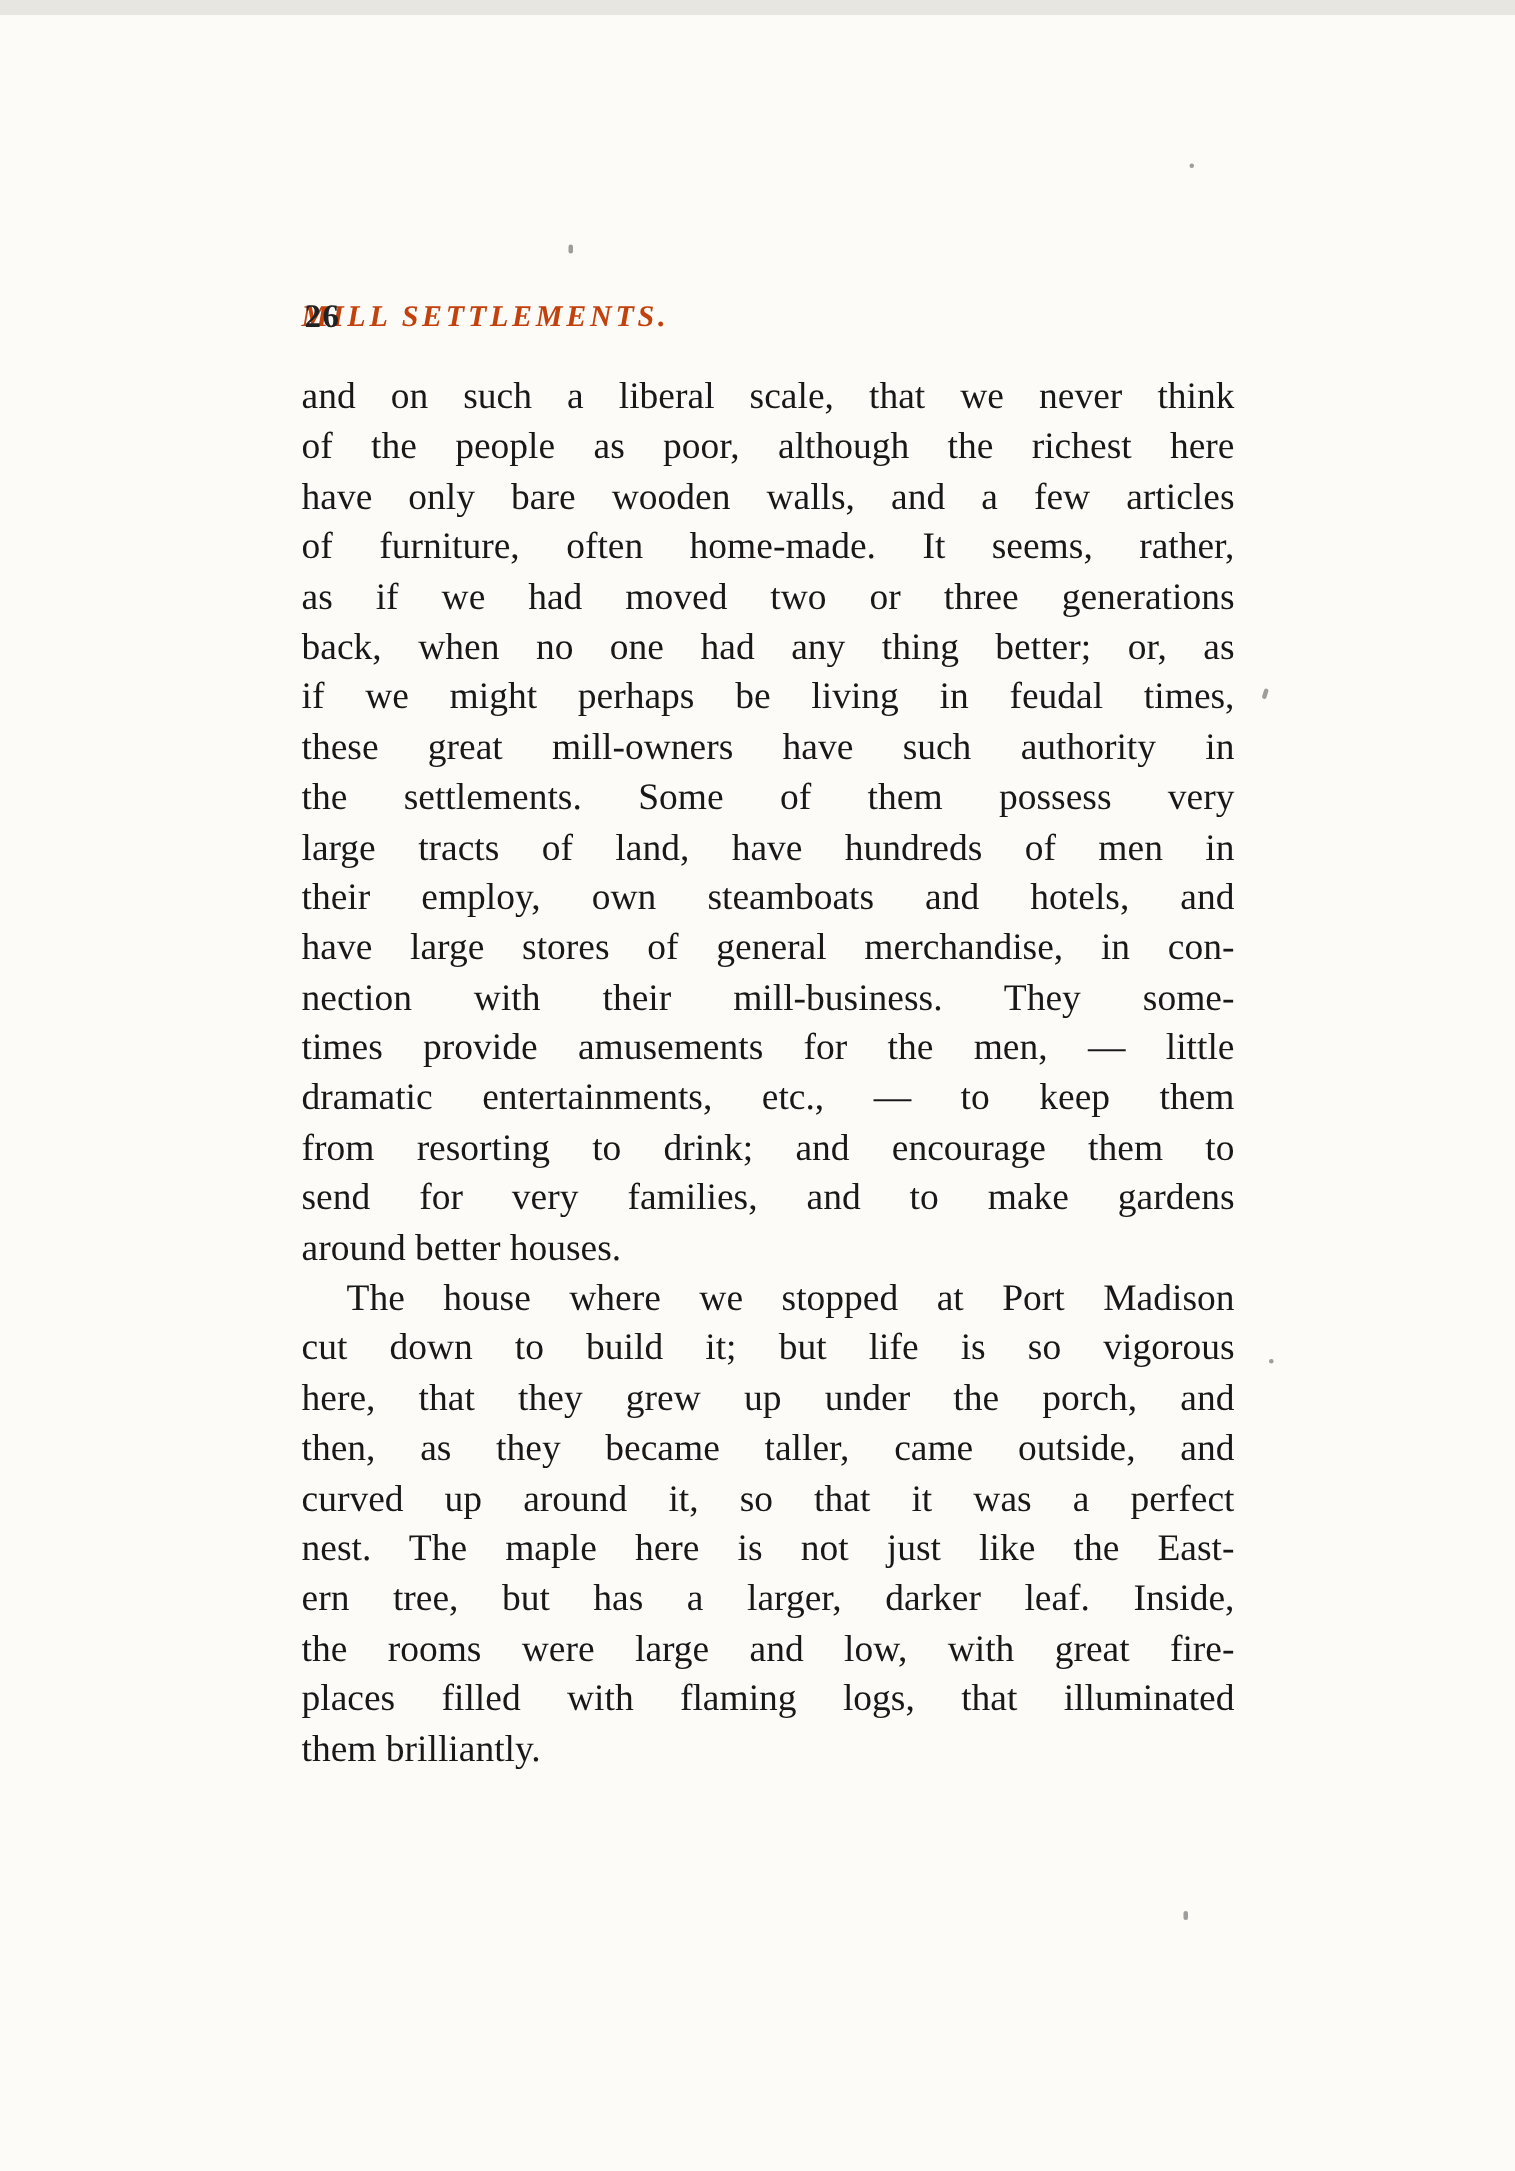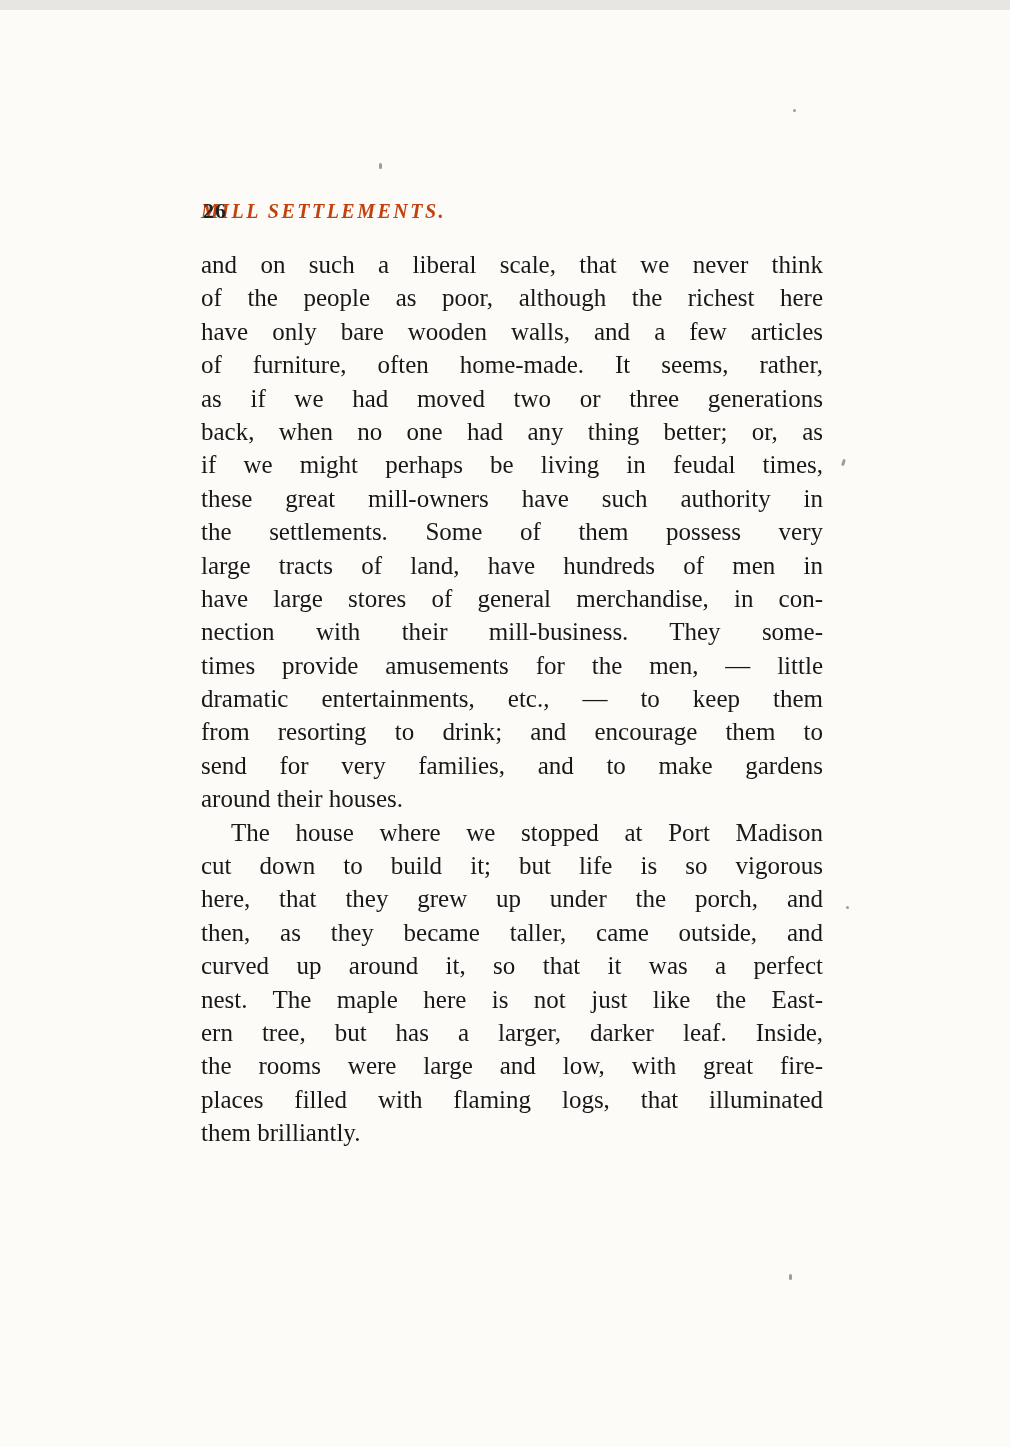--- a/index.html
+++ b/index.html
@@ -102,27 +102,28 @@
           <div class="line">and on such a liberal scale, that we never think</div>
           <div class="line">of the people as poor, although the richest here</div>
           <div class="line">have only bare wooden walls, and a few articles</div>
           <div class="line">of furniture, often home-made.  It seems, rather,</div>
           <div class="line">as if we had moved two or three generations</div>
           <div class="line">back, when no one had any thing better; or, as</div>
           <div class="line">if we might perhaps be living in feudal times,</div>
           <div class="line">these great mill-owners have such authority in</div>
           <div class="line">the settlements.  Some of them possess very</div>
           <div class="line">large tracts of land, have hundreds of men in</div>
+          <div class="line">their employ, own steamboats and hotels, and</div>
           <div class="line">have large stores of general merchandise, in con-</div>
           <div class="line">nection with their mill-business.  They some-</div>
           <div class="line">times provide amusements for the men, — little</div>
           <div class="line">dramatic entertainments, etc., — to keep them</div>
           <div class="line">from resorting to drink; and encourage them to</div>
           <div class="line">send for very families, and to make gardens</div>
-          <div class="line last-line">around their houses.</div>
+          <div class="line last-line">around better houses.</div>
         </div>
         <div class="paragraph">
           <div class="line indented">The house where we stopped at Port Madison</div>
           <div class="line">cut down to build it; but life is so vigorous</div>
           <div class="line">here, that they grew up under the porch, and</div>
           <div class="line">then, as they became taller, came outside, and</div>
           <div class="line">curved up around it, so that it was a perfect</div>
           <div class="line">nest.  The maple here is not just like the East-</div>
           <div class="line">ern tree, but has a larger, darker leaf.  Inside,</div>
           <div class="line">the rooms were large and low, with great fire-</div>

